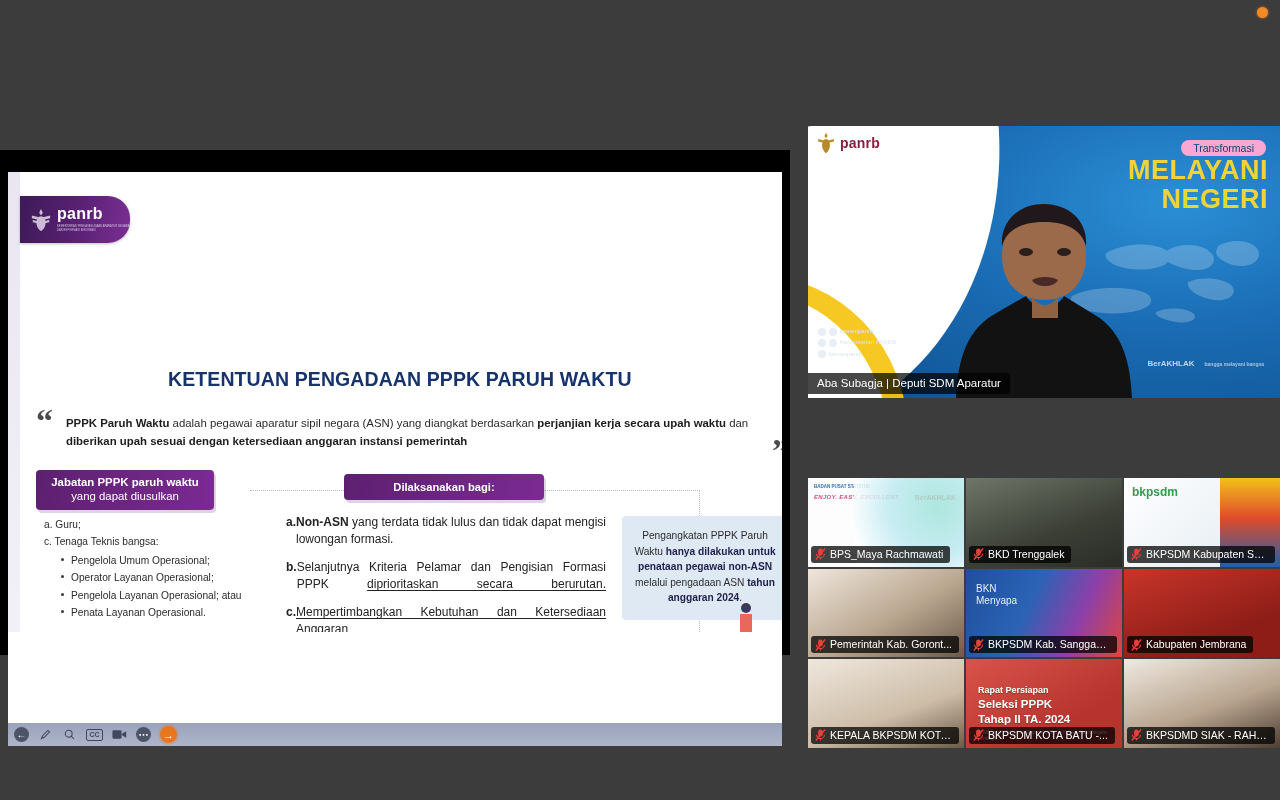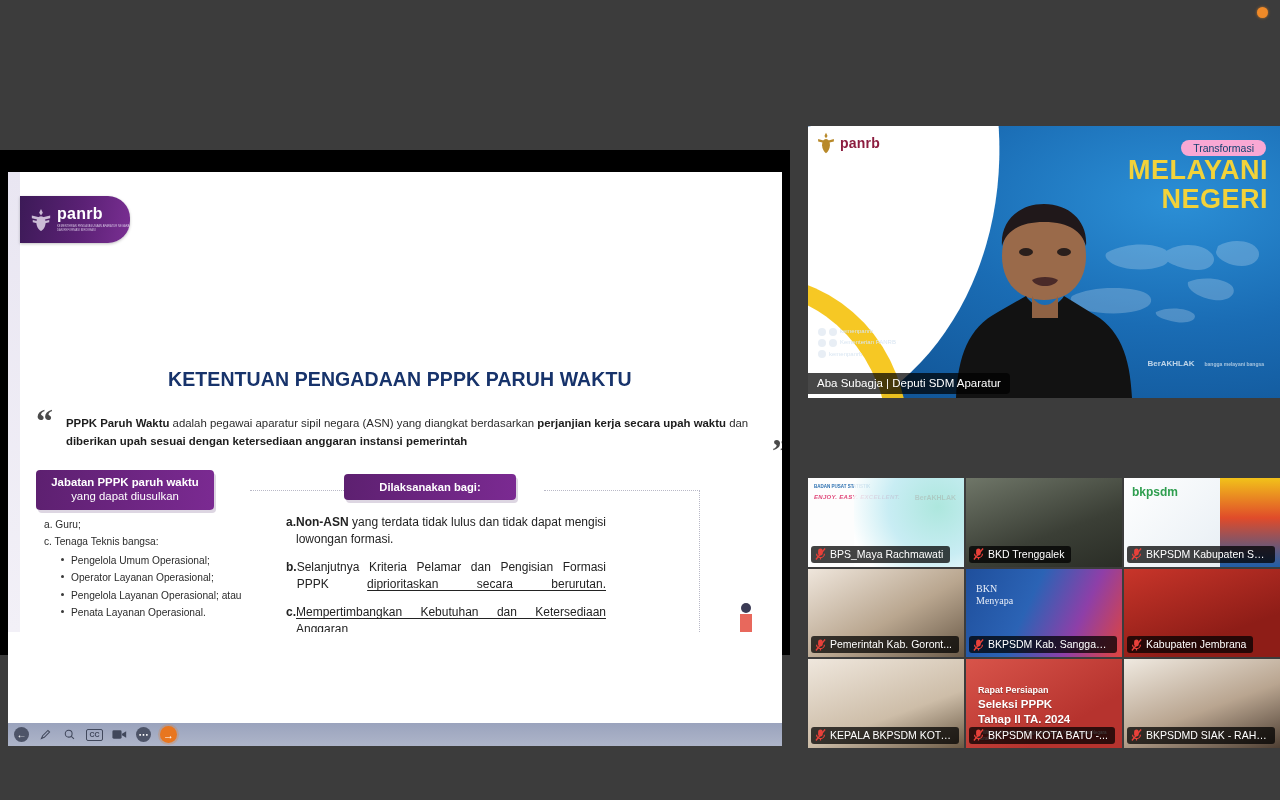--- a/index.html
+++ b/index.html
@@ -66,21 +66,21 @@
   
   .pill{
     position:absolute; color:#fff; text-align:center;
     background:linear-gradient(95deg,#5d2070,#7b2a92);
     border-radius:4px; box-shadow:2px 3px 0 rgba(120,90,140,.25);
     font-weight:700;
   }
   .pill-jabatan{ left:28px; top:298px; width:178px; padding:6px 4px 7px; }
   .pill-jabatan .l1{ font-size:11.4px; line-height:1.1;}
   .pill-jabatan .l2{ font-size:11.4px; font-weight:400; line-height:1.25;}
-  .pill-dilaksanakan{ left:336px; top:302px; width:172px; padding:7px 4px; font-size:11.2px;}
+  .pill-dilaksanakan{ left:336px; top:302px; width:200px; padding:7px 4px; font-size:11.2px;}
 
   
   .left-list{ position:absolute; left:30px; top:344px; width:240px;
     font-size:10.2px; color:#2b2b2b; line-height:1.68;}
   .left-list .lvl1{ padding-left:6px; }
   .left-list ul{ list-style:none; margin:2px 0 0 22px;}
   .left-list ul li{ position:relative; padding-left:11px; }
   .left-list ul li:before{
     content:""; position:absolute; left:1px; top:6px; width:3px; height:3px;
     border-radius:50%; background:#3a3a3a;
@@ -184,21 +184,21 @@
   .bg-bkpsdm:after{ content:""; position:absolute; right:0; top:0; width:60px; height:100%;
     background:linear-gradient(180deg,#f2c21a,#e04b2a 45%,#1f5fa8);}
   .bg-gorontalo{ position:absolute; inset:0; background:linear-gradient(150deg,#efe6dc,#b9a68f 55%,#6a5a48);}
   .bg-bkn{ position:absolute; inset:0;
     background:linear-gradient(115deg,#1f4f9c 0%,#2b63b5 40%,#8e3fa8 70%,#e0443c 100%);}
   .bg-jembrana{ position:absolute; inset:0; background:linear-gradient(160deg,#c8352a,#8e1d17 70%);}
   .bg-kepala{ position:absolute; inset:0; background:linear-gradient(160deg,#efe7dd,#cdbda8 60%,#6b5a45);}
   .bg-batu{ position:absolute; inset:0; background:linear-gradient(150deg,#d8544a,#b6332e 70%);}
   .bg-siak{ position:absolute; inset:0; background:linear-gradient(160deg,#efe9e0,#b9a590 55%,#4e3f33);}
   .bkn-txt{ position:absolute; left:10px; top:14px; color:#e8eef8; font-size:10px;
-    font-family:Liberation Serif, serif; line-height:1.25;}
+    font-family:Liberation Sans, sans-serif; line-height:1.25;}
   .batu-txt{ position:absolute; left:12px; top:26px; color:#fff; font-size:9px;
     font-weight:700; line-height:1.3; text-shadow:0 1px 1px rgba(0,0,0,.3);}
   .batu-txt .big{ font-size:11.5px;}
   .batu-sub{ font-size:4.5px; font-weight:400; opacity:.9; margin-top:3px;}
   .bkpsdm-word{ position:absolute; left:8px; top:7px; color:#2f9e4f; font-size:12px; font-weight:700;}
   .bps-word{ position:absolute; left:6px; top:16px; color:#e0487a; font-size:6px; font-weight:700;
     font-style:italic; letter-spacing:.3px;}
   .bps-word2{ position:absolute; left:6px; top:6px; color:#2a6fb0; font-size:4.5px; font-weight:700;}
   .berakhlak-s{ position:absolute; right:8px; top:16px; color:#d0372f; font-size:7px; font-weight:700;}
 </style>
@@ -274,20 +274,21 @@
           <div class="mid-item">
             <span class="mid-key">b.</span>
             <span class="mid-txt just"><span>Selanjutnya Kriteria Pelamar dan Pengisian Formasi PPPK </span><span class="u">diprioritaskan secara berurutan.</span></span>
           </div>
           <div class="mid-item">
             <span class="mid-key">c.</span>
             <span class="mid-txt just u">Mempertimbangkan Kebutuhan dan Ketersediaan Anggaran</span>
           </div>
         </div>
 
+        <div class="callout-blue" id="callout-blue"><span>Pengangkatan PPPK Paruh Waktu </span><b>hanya dilakukan untuk penataan pegawai non-ASN</b><span> melalui pengadaan ASN </span><b>tahun anggaran 2024</b><span>.</span></div>
 
         <svg class="illus" viewBox="0 0 105 190">
 
           <g>
             <polygon points="18,46 48,32 78,46 48,60" fill="#8b85d6"></polygon>
             <polygon points="18,46 48,60 48,115 18,101" fill="#6d66b8"></polygon>
             <polygon points="48,60 78,46 78,101 48,115" fill="#5b54a0"></polygon>
           </g>
 
           <g>

